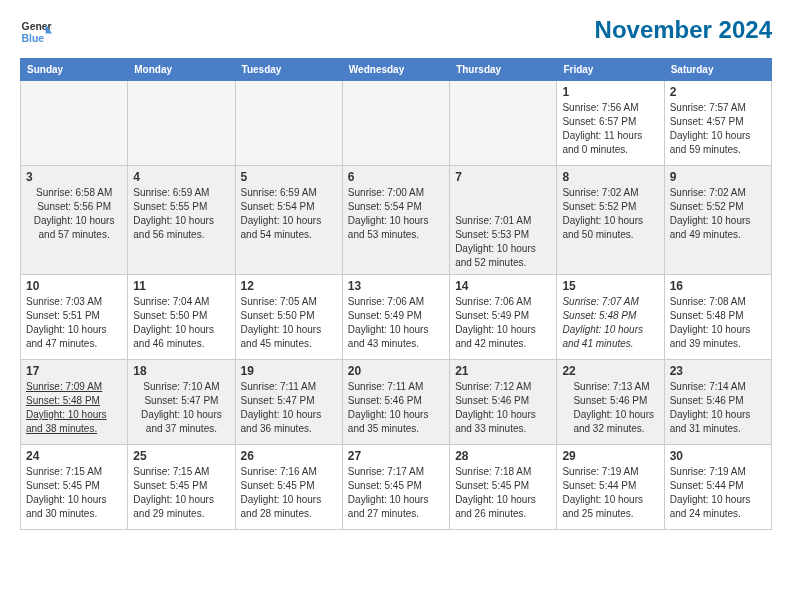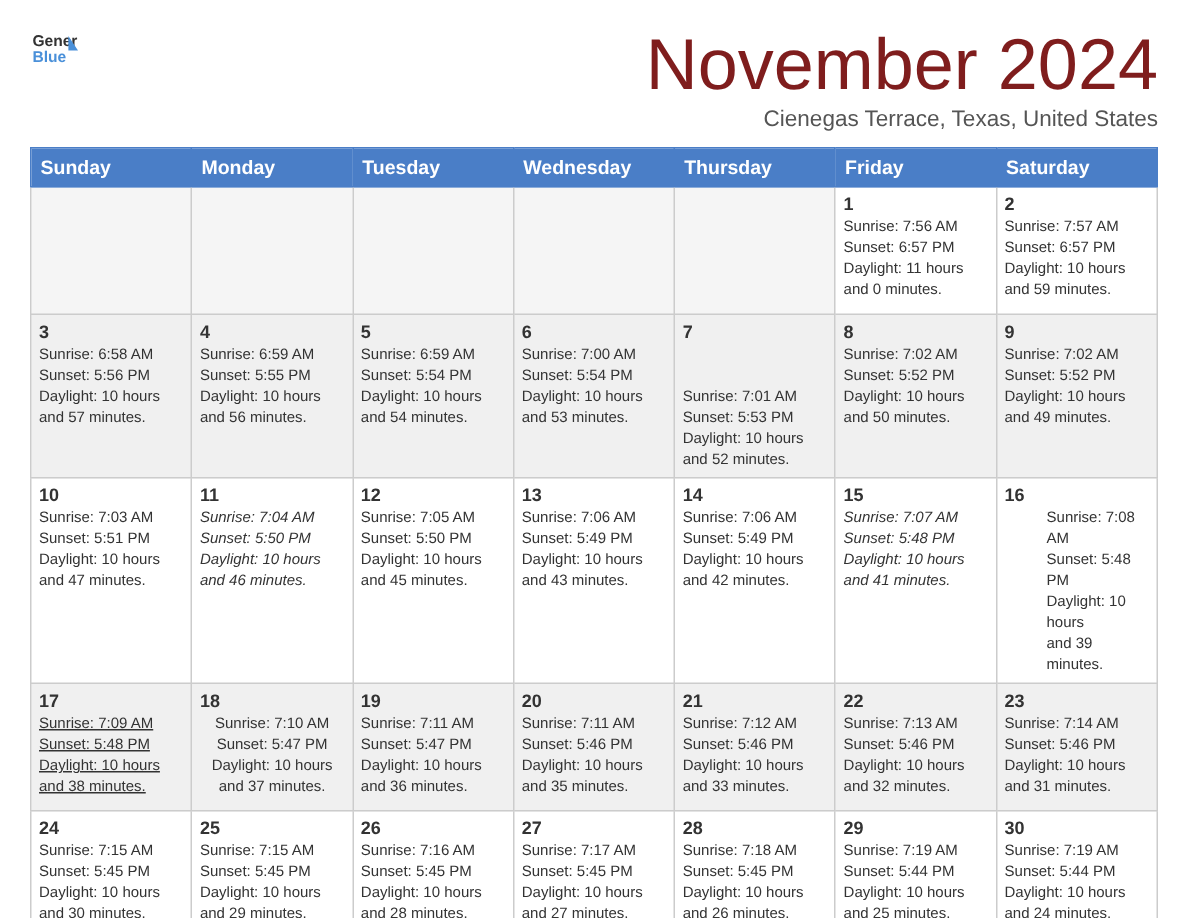--- a/index.html
+++ b/index.html
@@ -22,39 +22,39 @@
       gap: 4px;
     }
     .logo-icon {
       width: 32px;
       height: 32px;
     }
     .title-area {
       text-align: right;
     }
     .month-title {
-      font-size: 48px;
-      font-weight: normal;
-      color: #7f1d1d;
+      font-size: 24px;
+      font-weight: bold;
+      color: #0369a1;
     }
     .location-title {
       font-size: 15px;
       color: #555;
     }
     table {
       width: 100%;
       border-collapse: collapse;
       table-layout: fixed;
     }
     th {
       background-color: #4a7ec7;
       color: #fff;
       text-align: left;
       padding: 5px 6px;
-      font-size: 13px;
+      font-size: 10px;
       font-weight: bold;
       border: 1px solid #4a7ec7;
     }
     td {
       border: 1px solid #ccc;
       vertical-align: top;
       padding: 4px 5px;
       font-size: 10px;
       color: #333;
       height: 85px;
@@ -84,21 +84,20 @@
 <div class="header-area">
   <div class="logo">
     <svg class="logo-icon" viewBox="0 0 40 40">
       <text x="2" y="18" font-size="13" font-weight="bold" fill="#333">General</text>
       <text x="2" y="32" font-size="13" font-weight="bold" fill="#4a90d9">Blue</text>
       <polygon points="32,10 40,22 32,22" fill="#4a90d9"></polygon>
     </svg>
   </div>
   <div class="title-area">
     <div class="month-title">November 2024</div>
-    <div class="location-title">Cienegas Terrace, Texas, United States</div>
   </div>
 </div>
 
 <table>
   <thead>
     <tr>
     <th>Sunday</th>
         <th>Monday</th>
         <th>Tuesday</th>
         <th>Wednesday</th>
@@ -117,29 +116,29 @@
         <td>
           <span class="day-num">1</span>
           <div class="day-info" style="white-space: pre-line;">Sunrise: 7:56 AM
 Sunset: 6:57 PM
 Daylight: 11 hours
 and 0 minutes.</div>
         </td>
         <td>
           <span class="day-num">2</span>
           <div class="day-info" style="white-space: pre-line;">Sunrise: 7:57 AM
-Sunset: 6:57 PM
+Sunset: 4:57 PM
 Daylight: 10 hours
 and 59 minutes.</div>
         </td>
       </tr>
       <tr>
         <td class="alt-row">
           <span class="day-num">3</span>
-          <div class="day-info" style="white-space: pre-line;">Sunrise: 6:58 AM
+          <div class="day-info" style="white-space: pre-line; text-align: center;">Sunrise: 6:58 AM
 Sunset: 5:56 PM
 Daylight: 10 hours
 and 57 minutes.</div>
         </td>
         <td class="alt-row">
           <span class="day-num">4</span>
           <div class="day-info" style="white-space: pre-line;">Sunrise: 6:59 AM
 Sunset: 5:55 PM
 Daylight: 10 hours
 and 56 minutes.</div>
@@ -183,21 +182,21 @@
       <tr>
         <td>
           <span class="day-num">10</span>
           <div class="day-info" style="white-space: pre-line;">Sunrise: 7:03 AM
 Sunset: 5:51 PM
 Daylight: 10 hours
 and 47 minutes.</div>
         </td>
         <td>
           <span class="day-num">11</span>
-          <div class="day-info" style="white-space: pre-line; font-style: italic;">Sunrise: 7:04 AM
+          <div class="day-info" style="white-space: pre-line;">Sunrise: 7:04 AM
 Sunset: 5:50 PM
 Daylight: 10 hours
 and 46 minutes.</div>
         </td>
         <td>
           <span class="day-num">12</span>
           <div class="day-info" style="white-space: pre-line;">Sunrise: 7:05 AM
 Sunset: 5:50 PM
 Daylight: 10 hours
 and 45 minutes.</div>
@@ -218,21 +217,21 @@
         </td>
         <td>
           <span class="day-num">15</span>
           <div class="day-info" style="white-space: pre-line; font-style: italic;">Sunrise: 7:07 AM
 Sunset: 5:48 PM
 Daylight: 10 hours
 and 41 minutes.</div>
         </td>
         <td>
           <span class="day-num">16</span>
-          <div class="day-info" style="white-space: pre-line; margin-left: 28px;">Sunrise: 7:08 AM
+          <div class="day-info" style="white-space: pre-line;">Sunrise: 7:08 AM
 Sunset: 5:48 PM
 Daylight: 10 hours
 and 39 minutes.</div>
         </td>
       </tr>
       <tr>
         <td class="alt-row">
           <span class="day-num">17</span>
           <div class="day-info" style="white-space: pre-line; text-decoration: underline;">Sunrise: 7:09 AM
 Sunset: 5:48 PM
@@ -262,21 +261,21 @@
         </td>
         <td class="alt-row">
           <span class="day-num">21</span>
           <div class="day-info" style="white-space: pre-line;">Sunrise: 7:12 AM
 Sunset: 5:46 PM
 Daylight: 10 hours
 and 33 minutes.</div>
         </td>
         <td class="alt-row">
           <span class="day-num">22</span>
-          <div class="day-info" style="white-space: pre-line;">Sunrise: 7:13 AM
+          <div class="day-info" style="white-space: pre-line; margin-left: 11px;">Sunrise: 7:13 AM
 Sunset: 5:46 PM
 Daylight: 10 hours
 and 32 minutes.</div>
         </td>
         <td class="alt-row">
           <span class="day-num">23</span>
           <div class="day-info" style="white-space: pre-line;">Sunrise: 7:14 AM
 Sunset: 5:46 PM
 Daylight: 10 hours
 and 31 minutes.</div>

